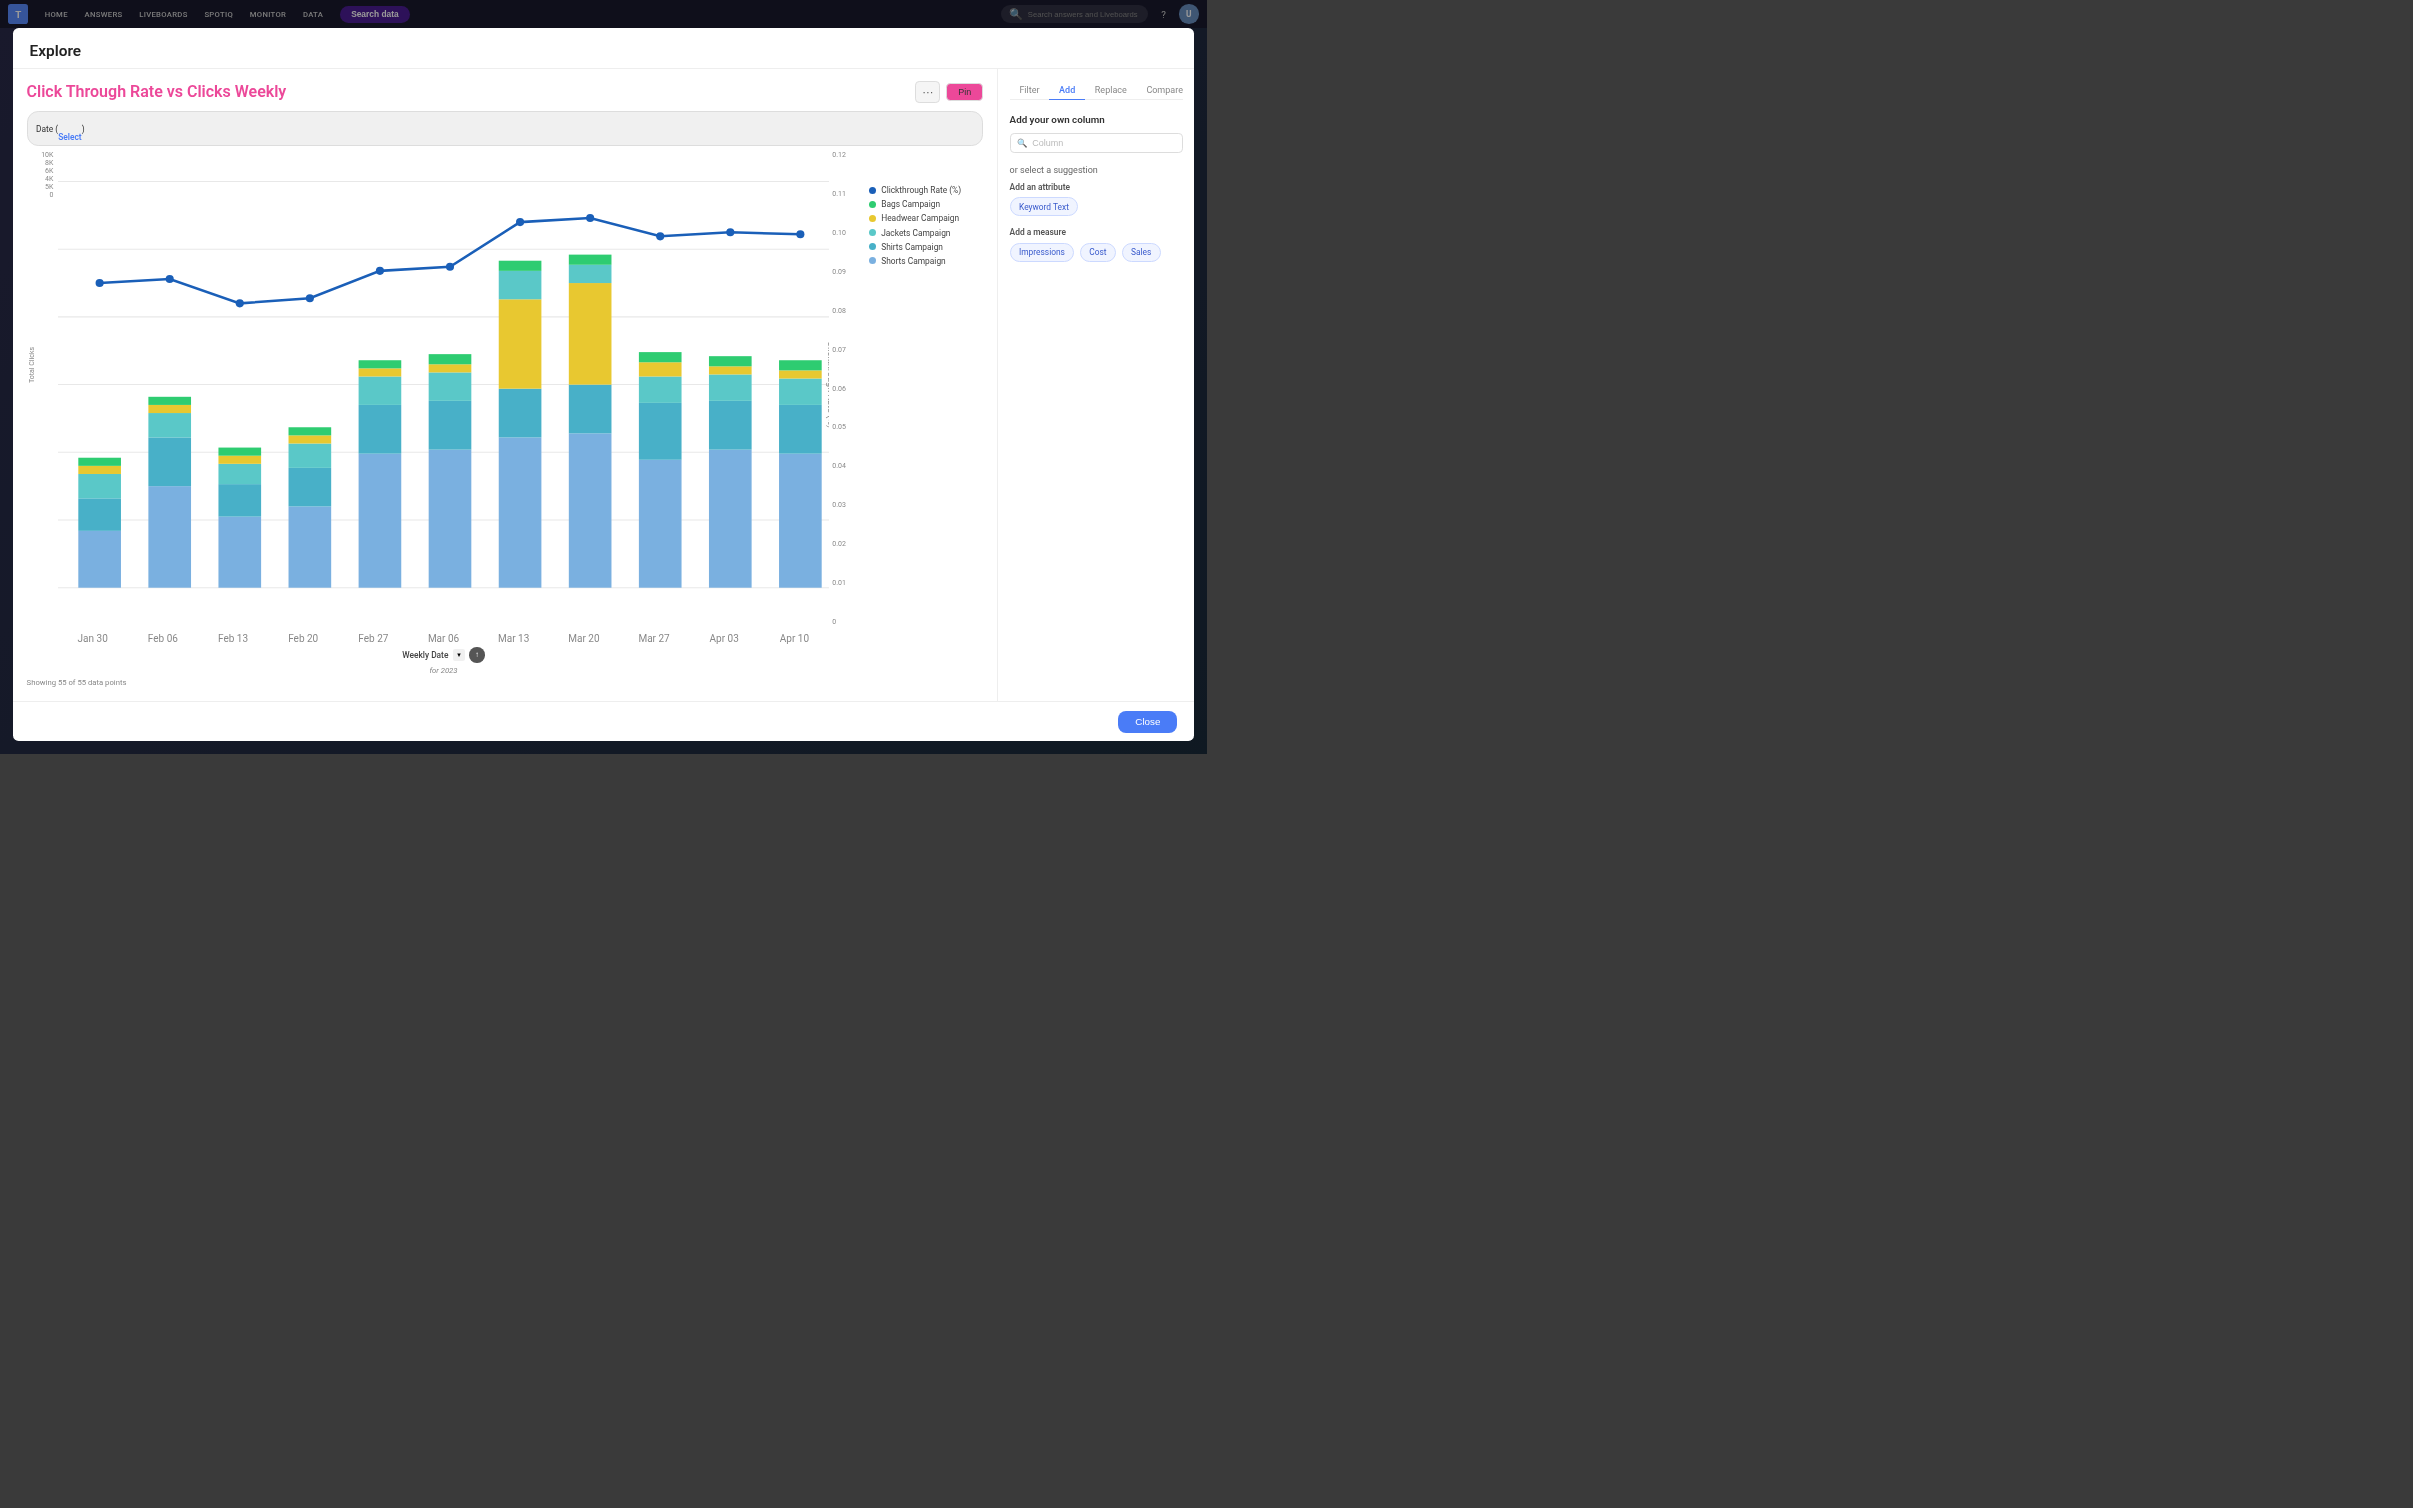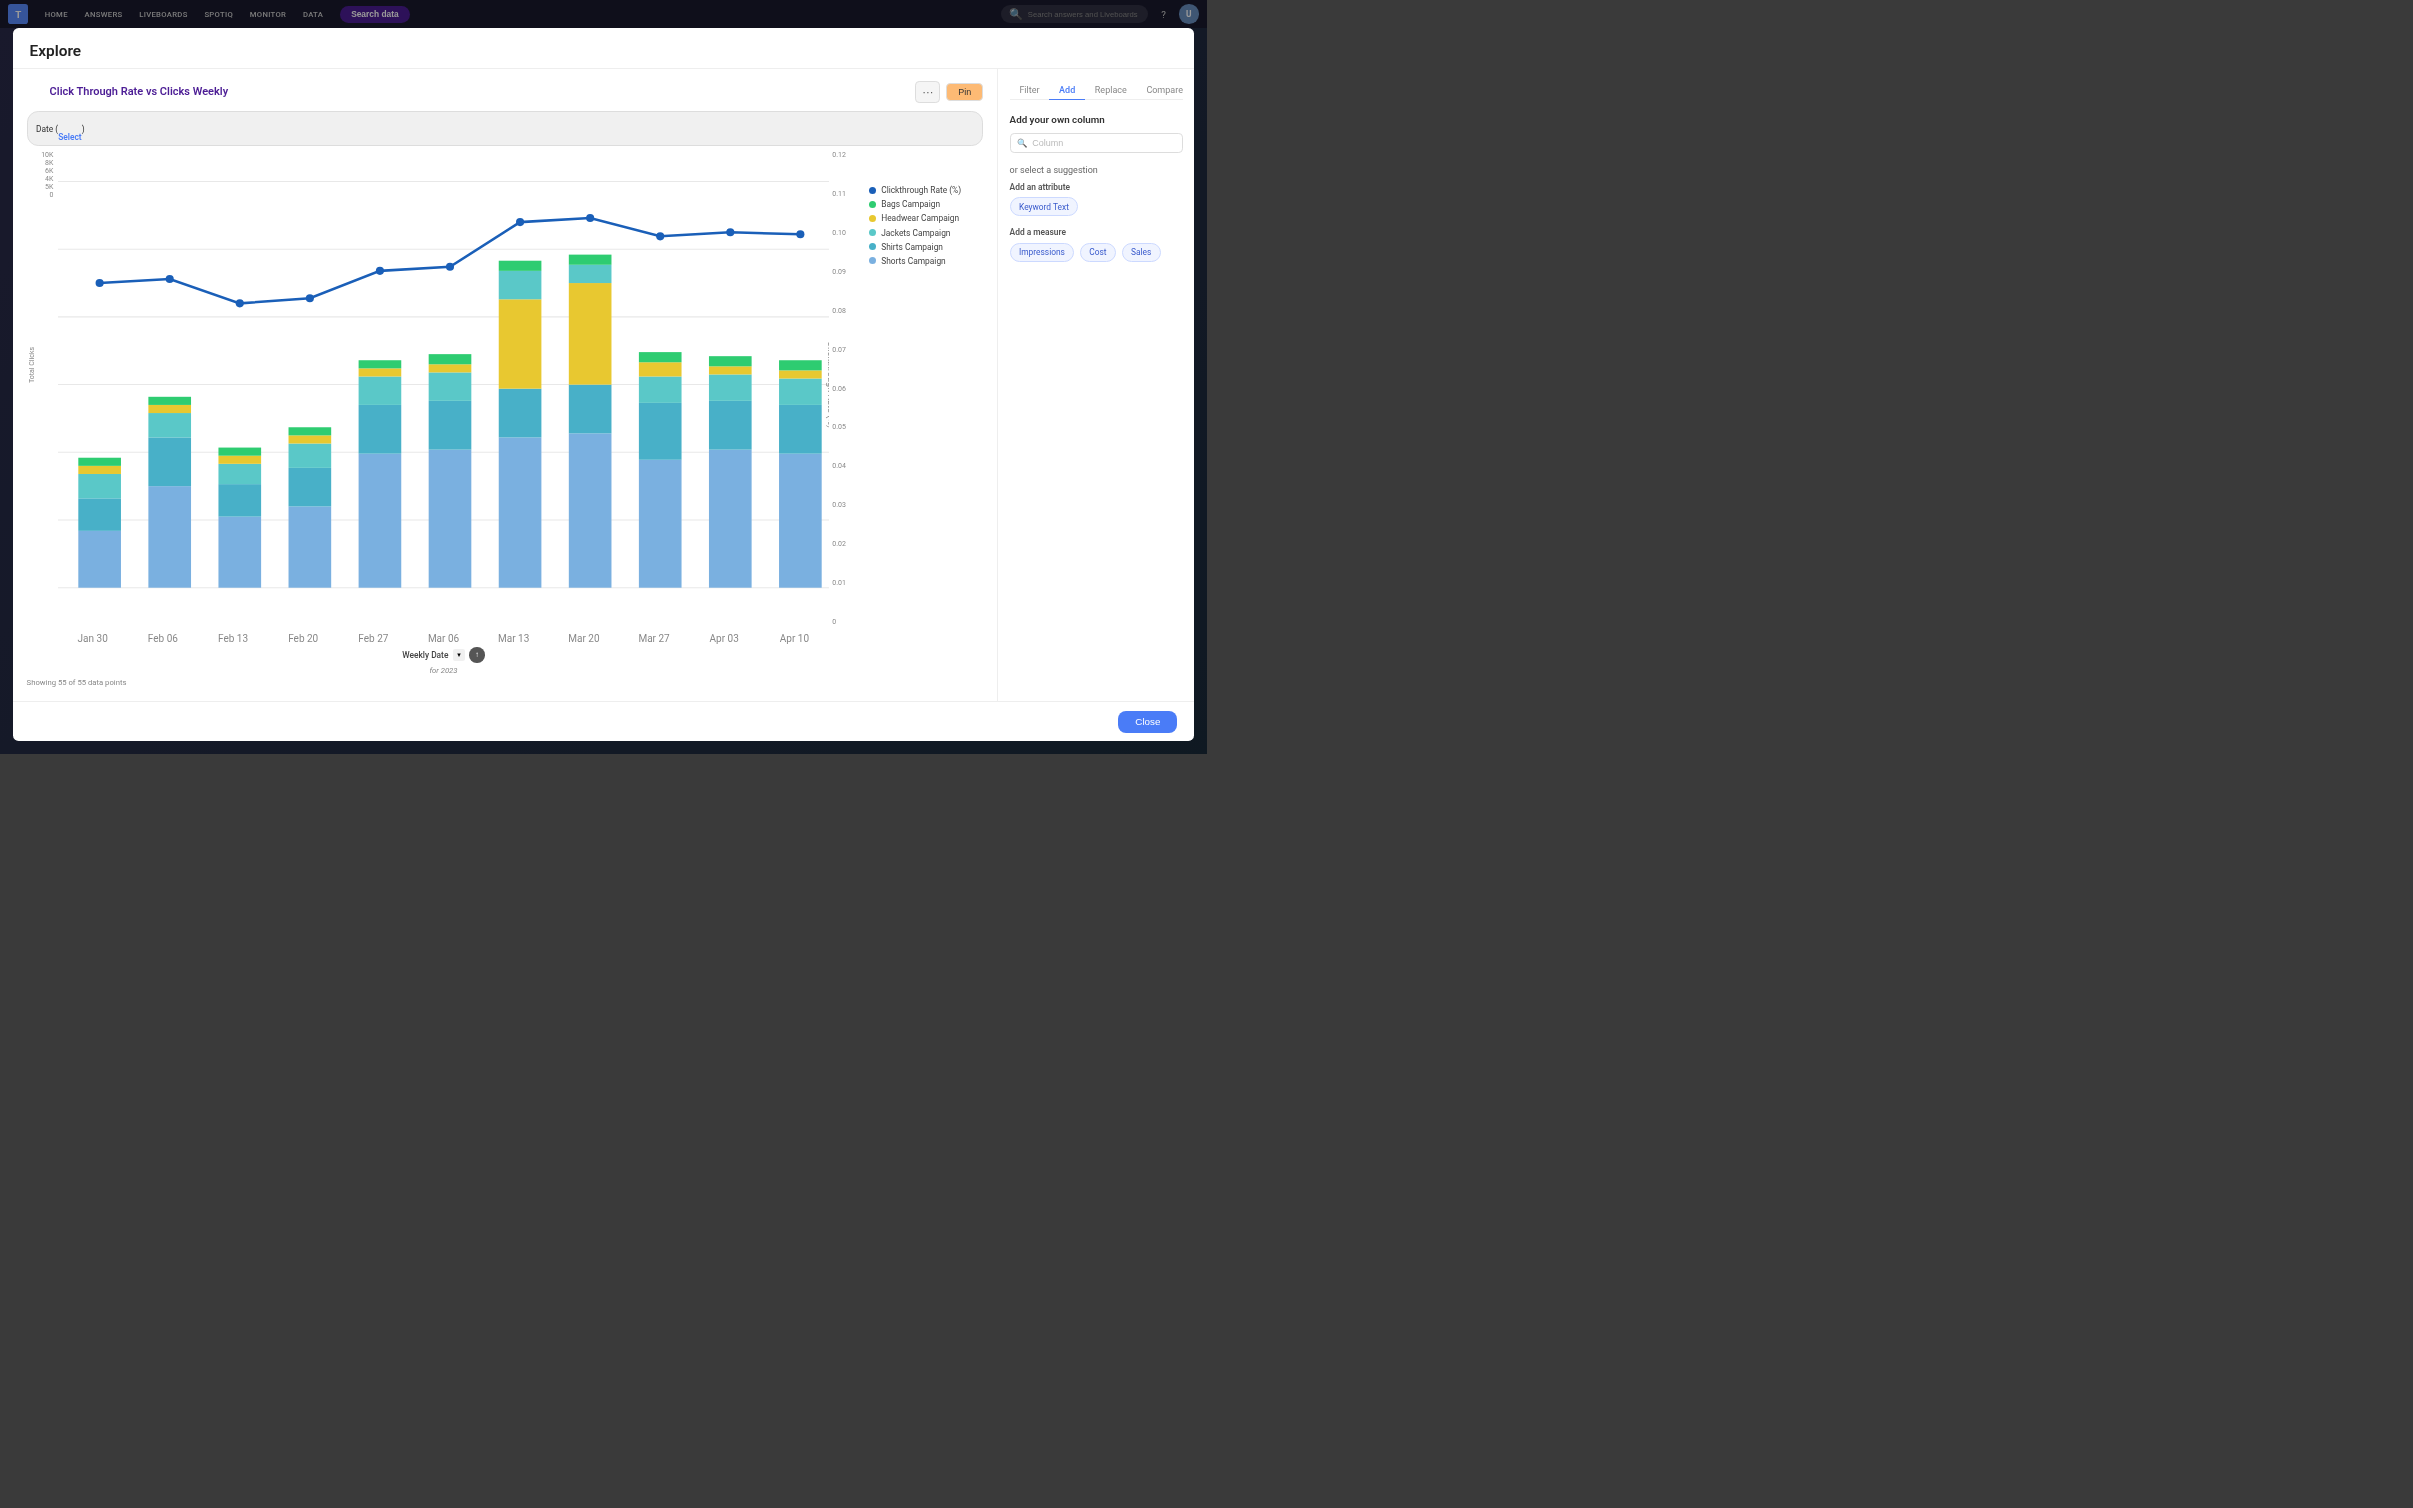--- a/index.html
+++ b/index.html
@@ -137,42 +137,41 @@
       overflow: hidden;
       border-right: 0.7px solid #eee;
     }
     .chart-header {
       display: flex;
       align-items: center;
       justify-content: space-between;
       margin-bottom: 8.4px;
     }
     .chart-title {
-      font-size: 11px;
+      font-size: 16px;
       font-weight: 600;
-      color: #4c1d95;
-      margin-left: 23px;
+      color: #ec4899;
     }
     .chart-header-actions {
       display: flex;
       gap: 5.6px;
       align-items: center;
     }
     .btn-dots {
       background: #f5f5f5;
       border: 0.7px solid #ddd;
       border-radius: 4.2px;
       width: 25px; height: 22.3px;
       display: flex; align-items: center; justify-content: center;
       cursor: pointer;
       font-size: 11.2px;
       color: #555;
     }
     .btn-pin {
-      background: #fdba74;
+      background: #ec4899;
       border: 0.7px solid #ddd;
       border-radius: 4.2px;
       padding: 2.8px 11.2px;
       font-size: 9px;
       cursor: pointer;
       color: #333;
       font-weight: 500;
     }
 
     

